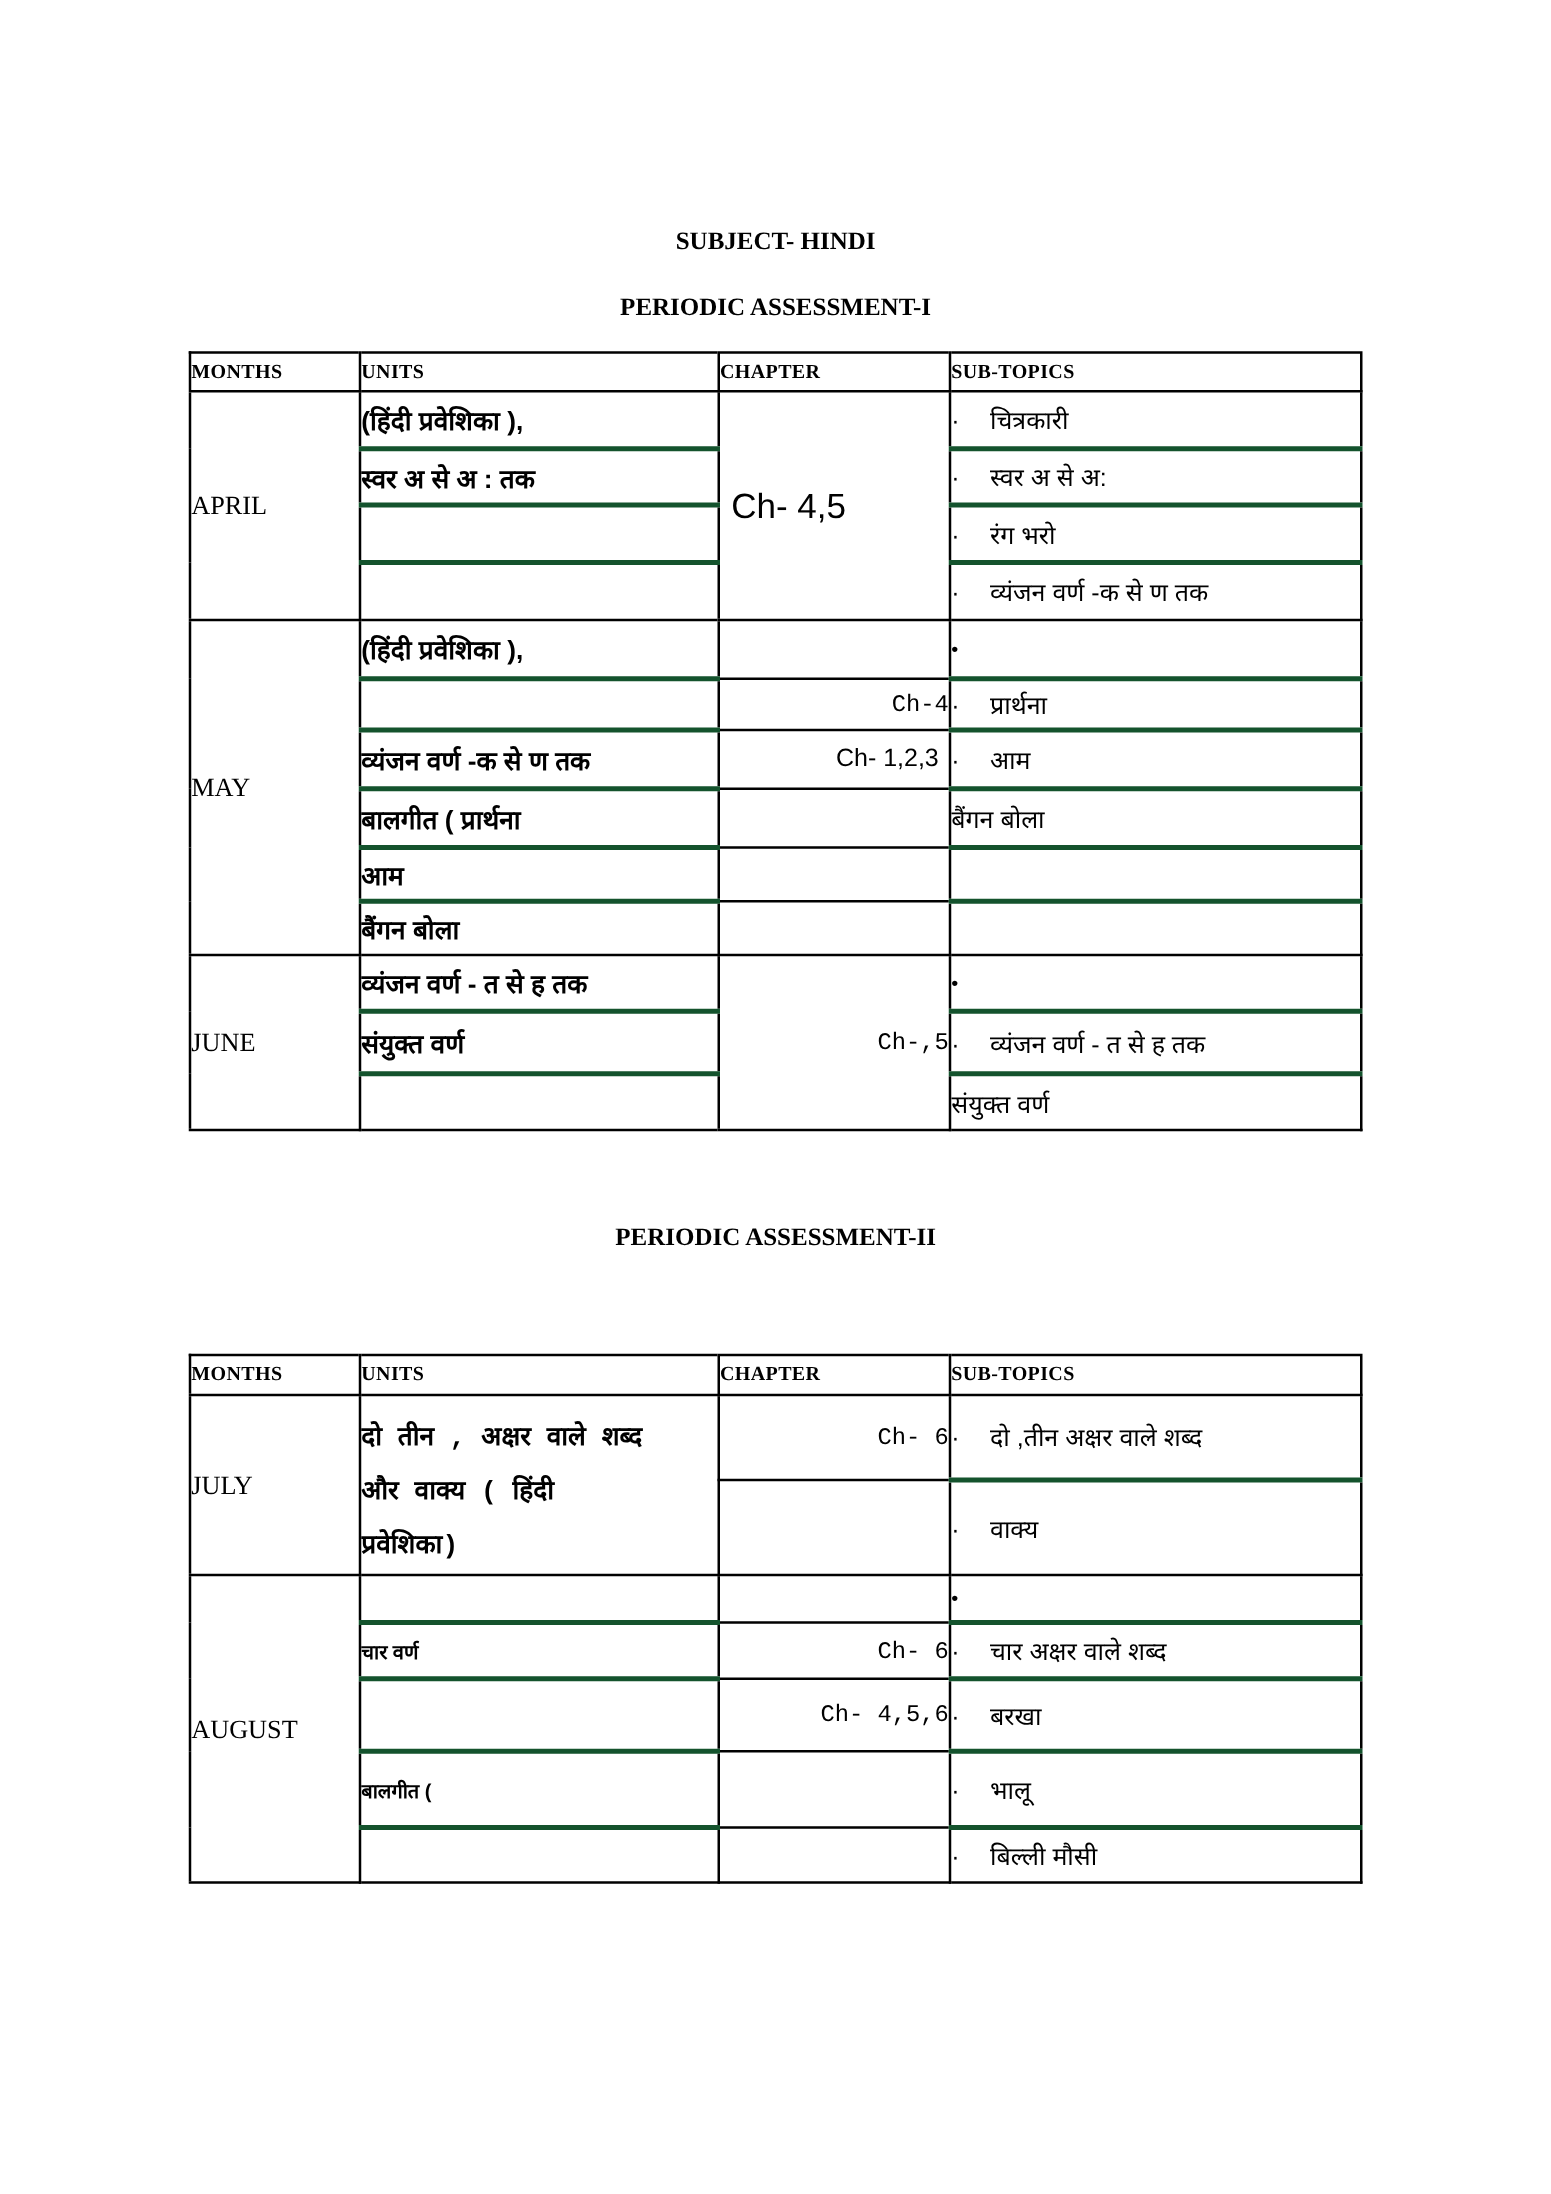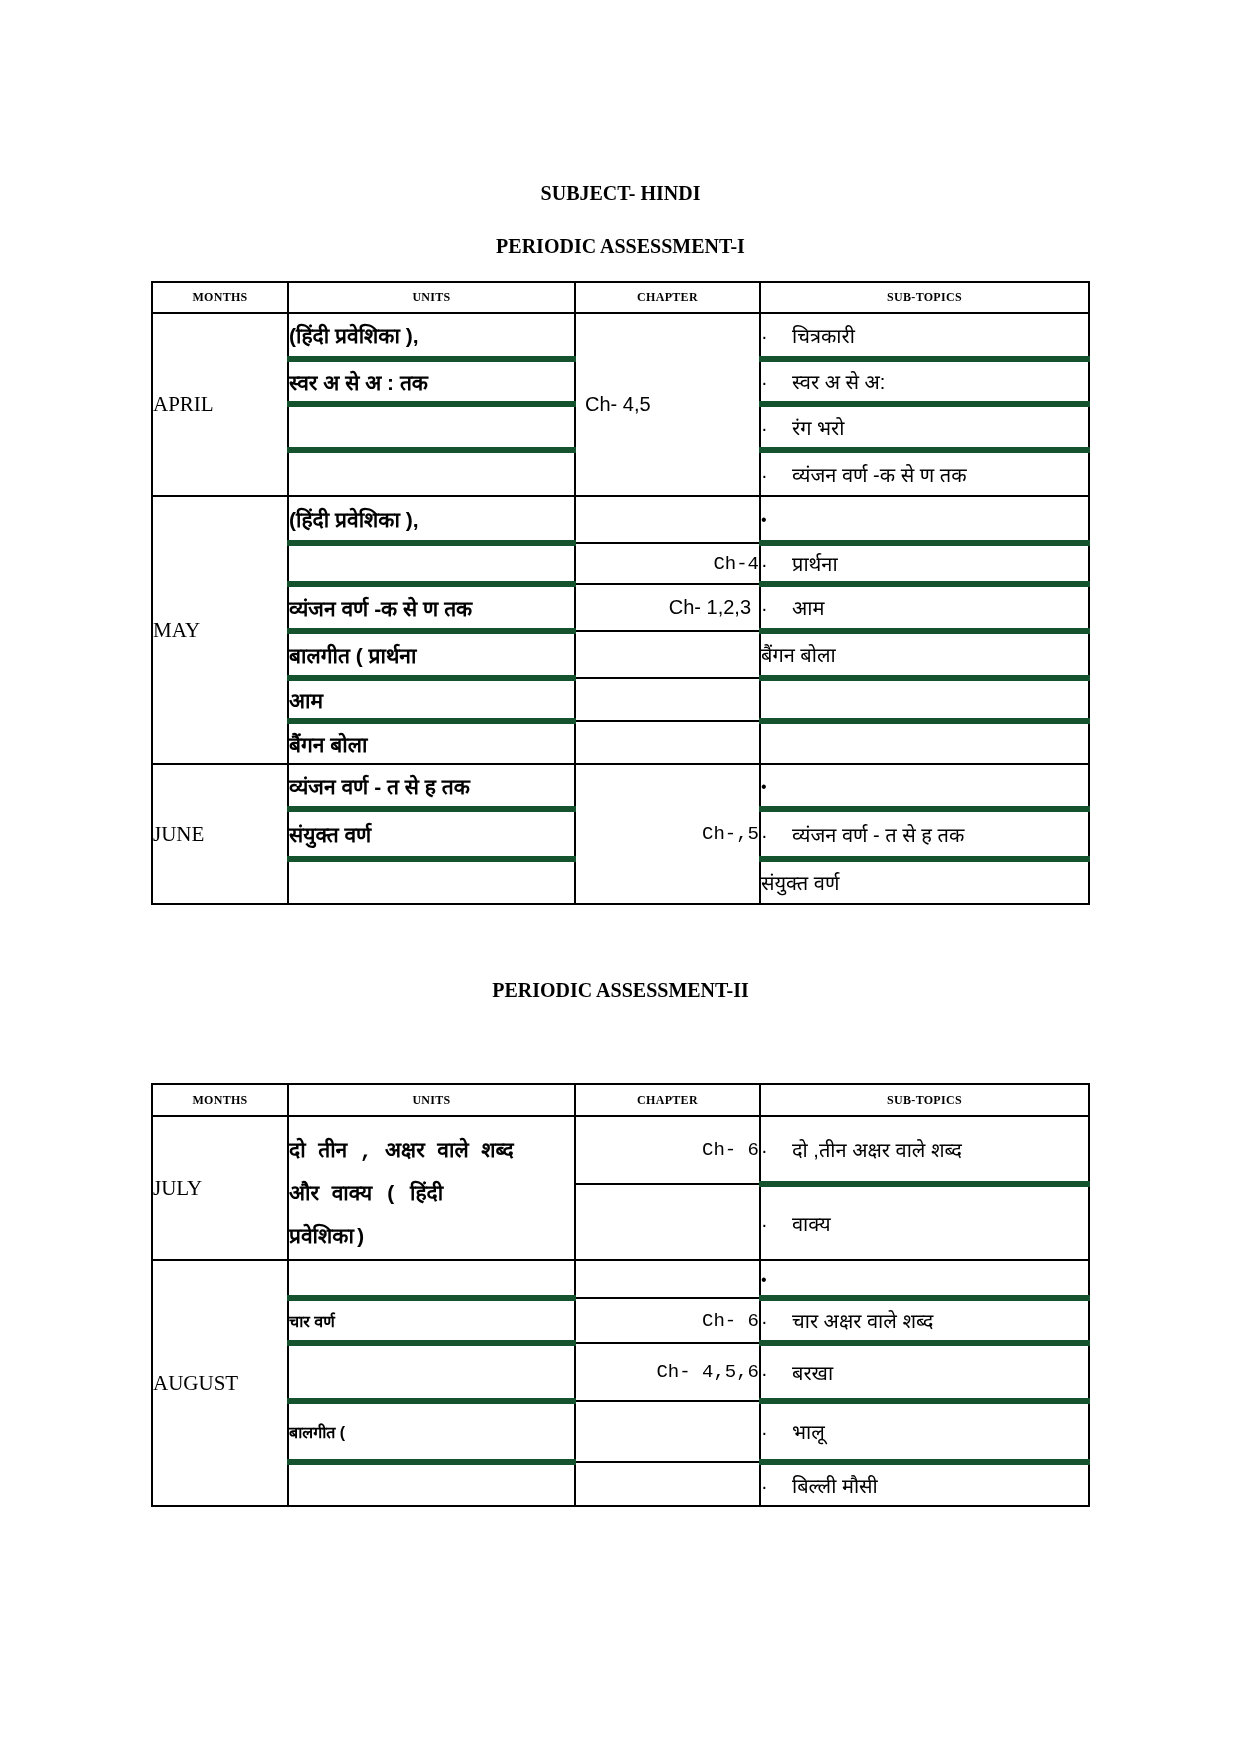--- a/index.html
+++ b/index.html
@@ -38,27 +38,27 @@
   #t1 { top: 281px; }
   #t2 { top: 1083px; }
 
   table.assess th, table.assess td {
     border-right: 2px solid #000;
     border-bottom: 2px solid #000;
     padding: 0;
     vertical-align: middle;
     overflow: hidden;
   }
-  table.assess td.ib { border-bottom: 6px solid #14532d; }
+  table.assess td.ib { border-bottom: 4px solid #14532d; }
 
   th {
     font-family: "Liberation Serif", serif;
     font-weight: bold;
-    font-size: 12px;
-    text-align: center;
+    font-size: 16px;
+    text-align: left;
     letter-spacing: 0.3px;
   }
   td.m {
     font-family: "Liberation Serif", serif;
     font-size: 21px;
     text-align: left;
     padding-left: 9px;
   }
   td.u {
     font-family: "Liberation Sans", sans-serif;
@@ -75,21 +75,21 @@
     line-height: 2.05;
     font-family: Liberation Mono, monospace;
   }
   td.c {
     font-family: Liberation Mono, monospace;
     font-size: 19px;
     text-align: right;
   }
   td.c.sans-left {
     font-family: "Liberation Sans", sans-serif;
-    font-size: 20px;
+    font-size: 28px;
     font-weight: 400;
     text-align: left;
     padding-left: 9px;
   }
   td.c.sans-right {
     font-family: "Liberation Sans", sans-serif;
     font-size: 20px;
     font-weight: 400;
     text-align: right;
     padding-right: 8px;

